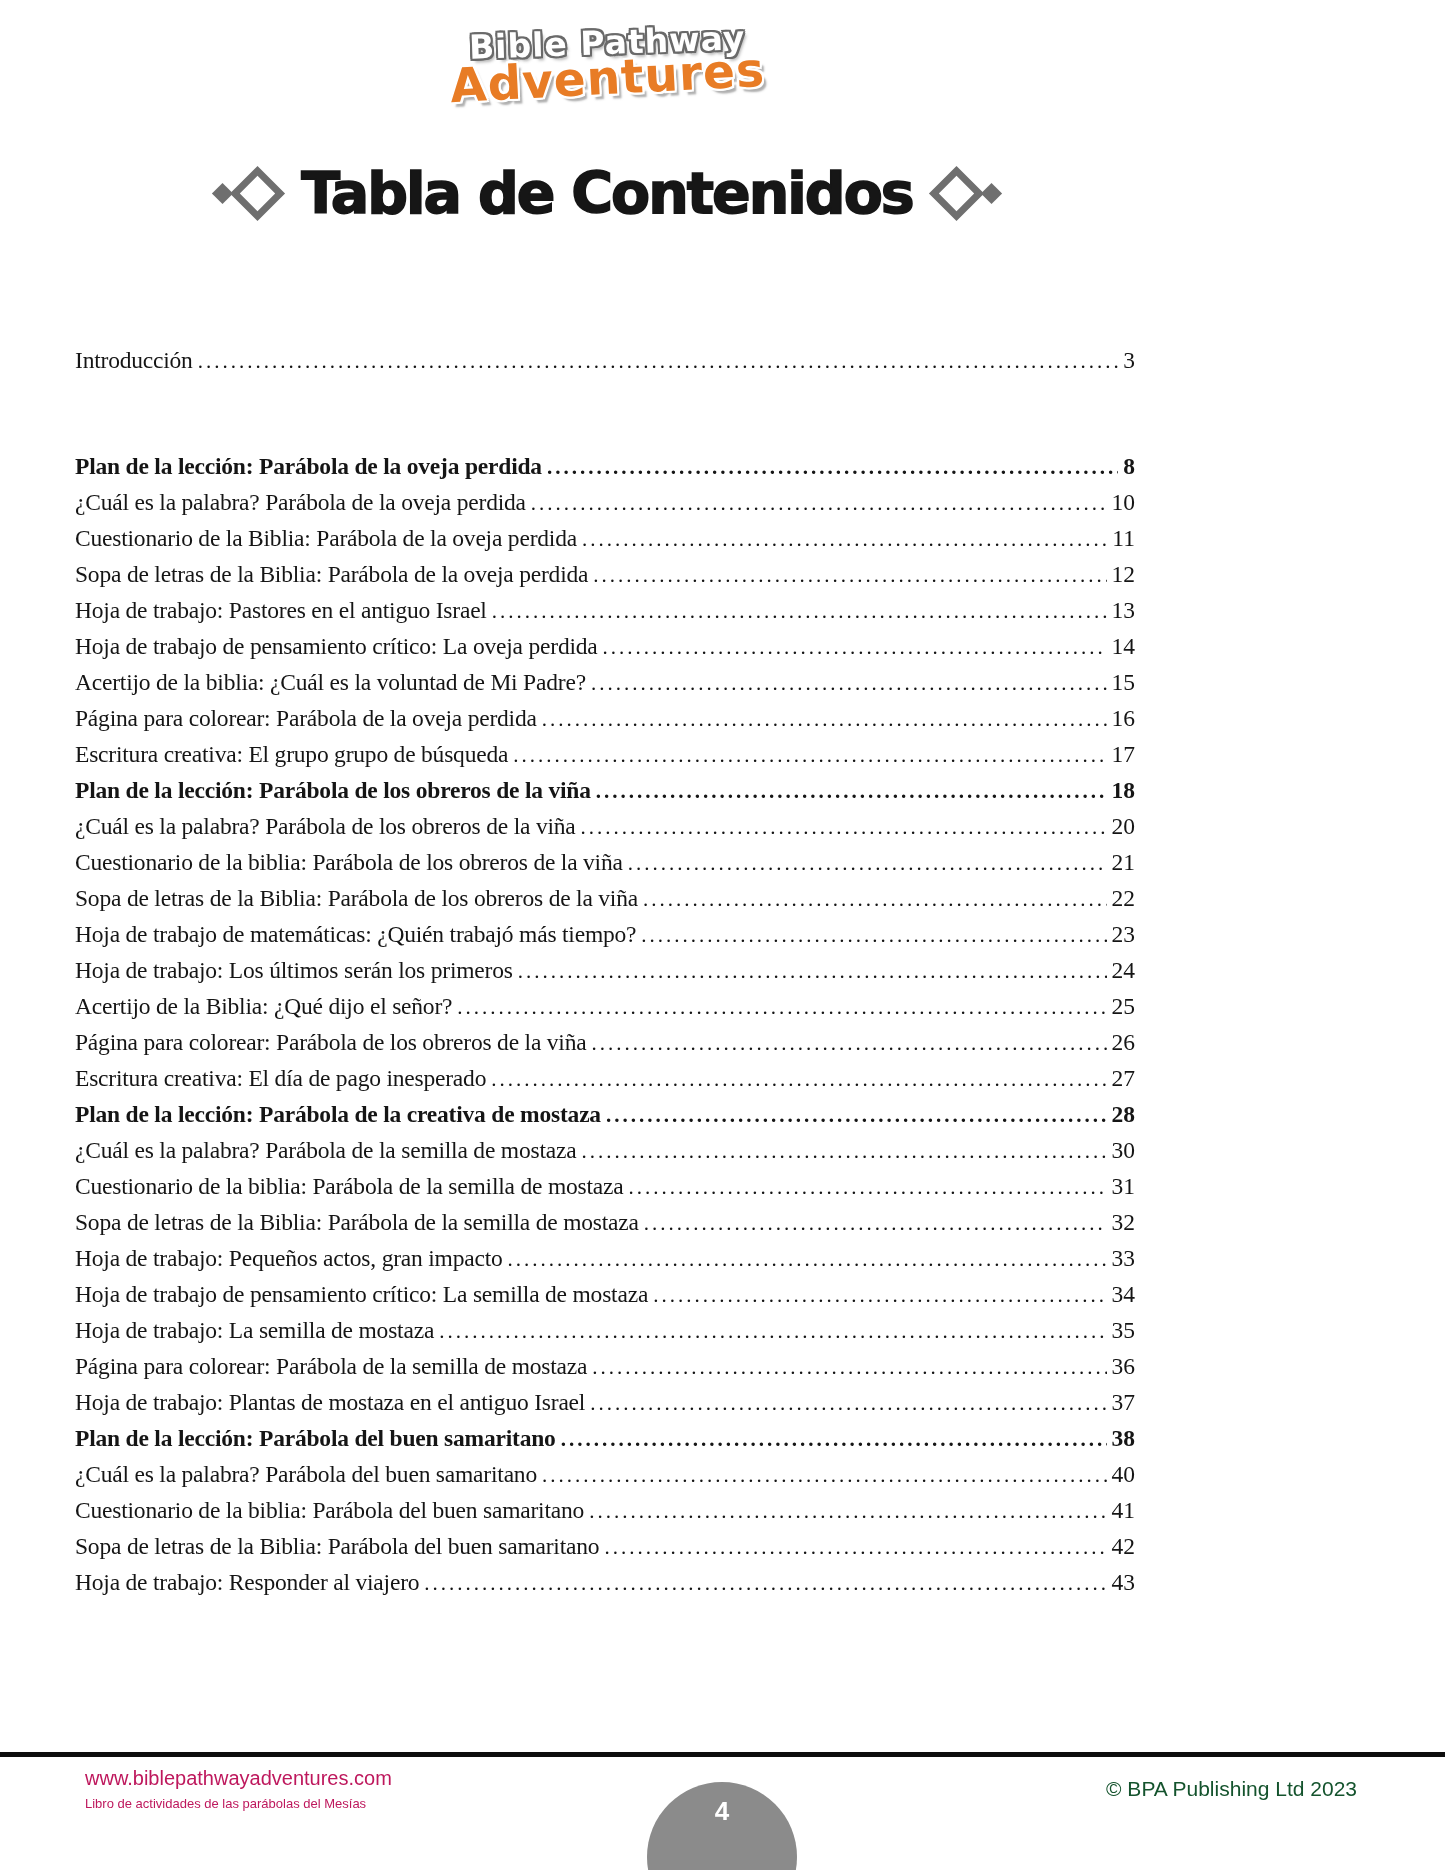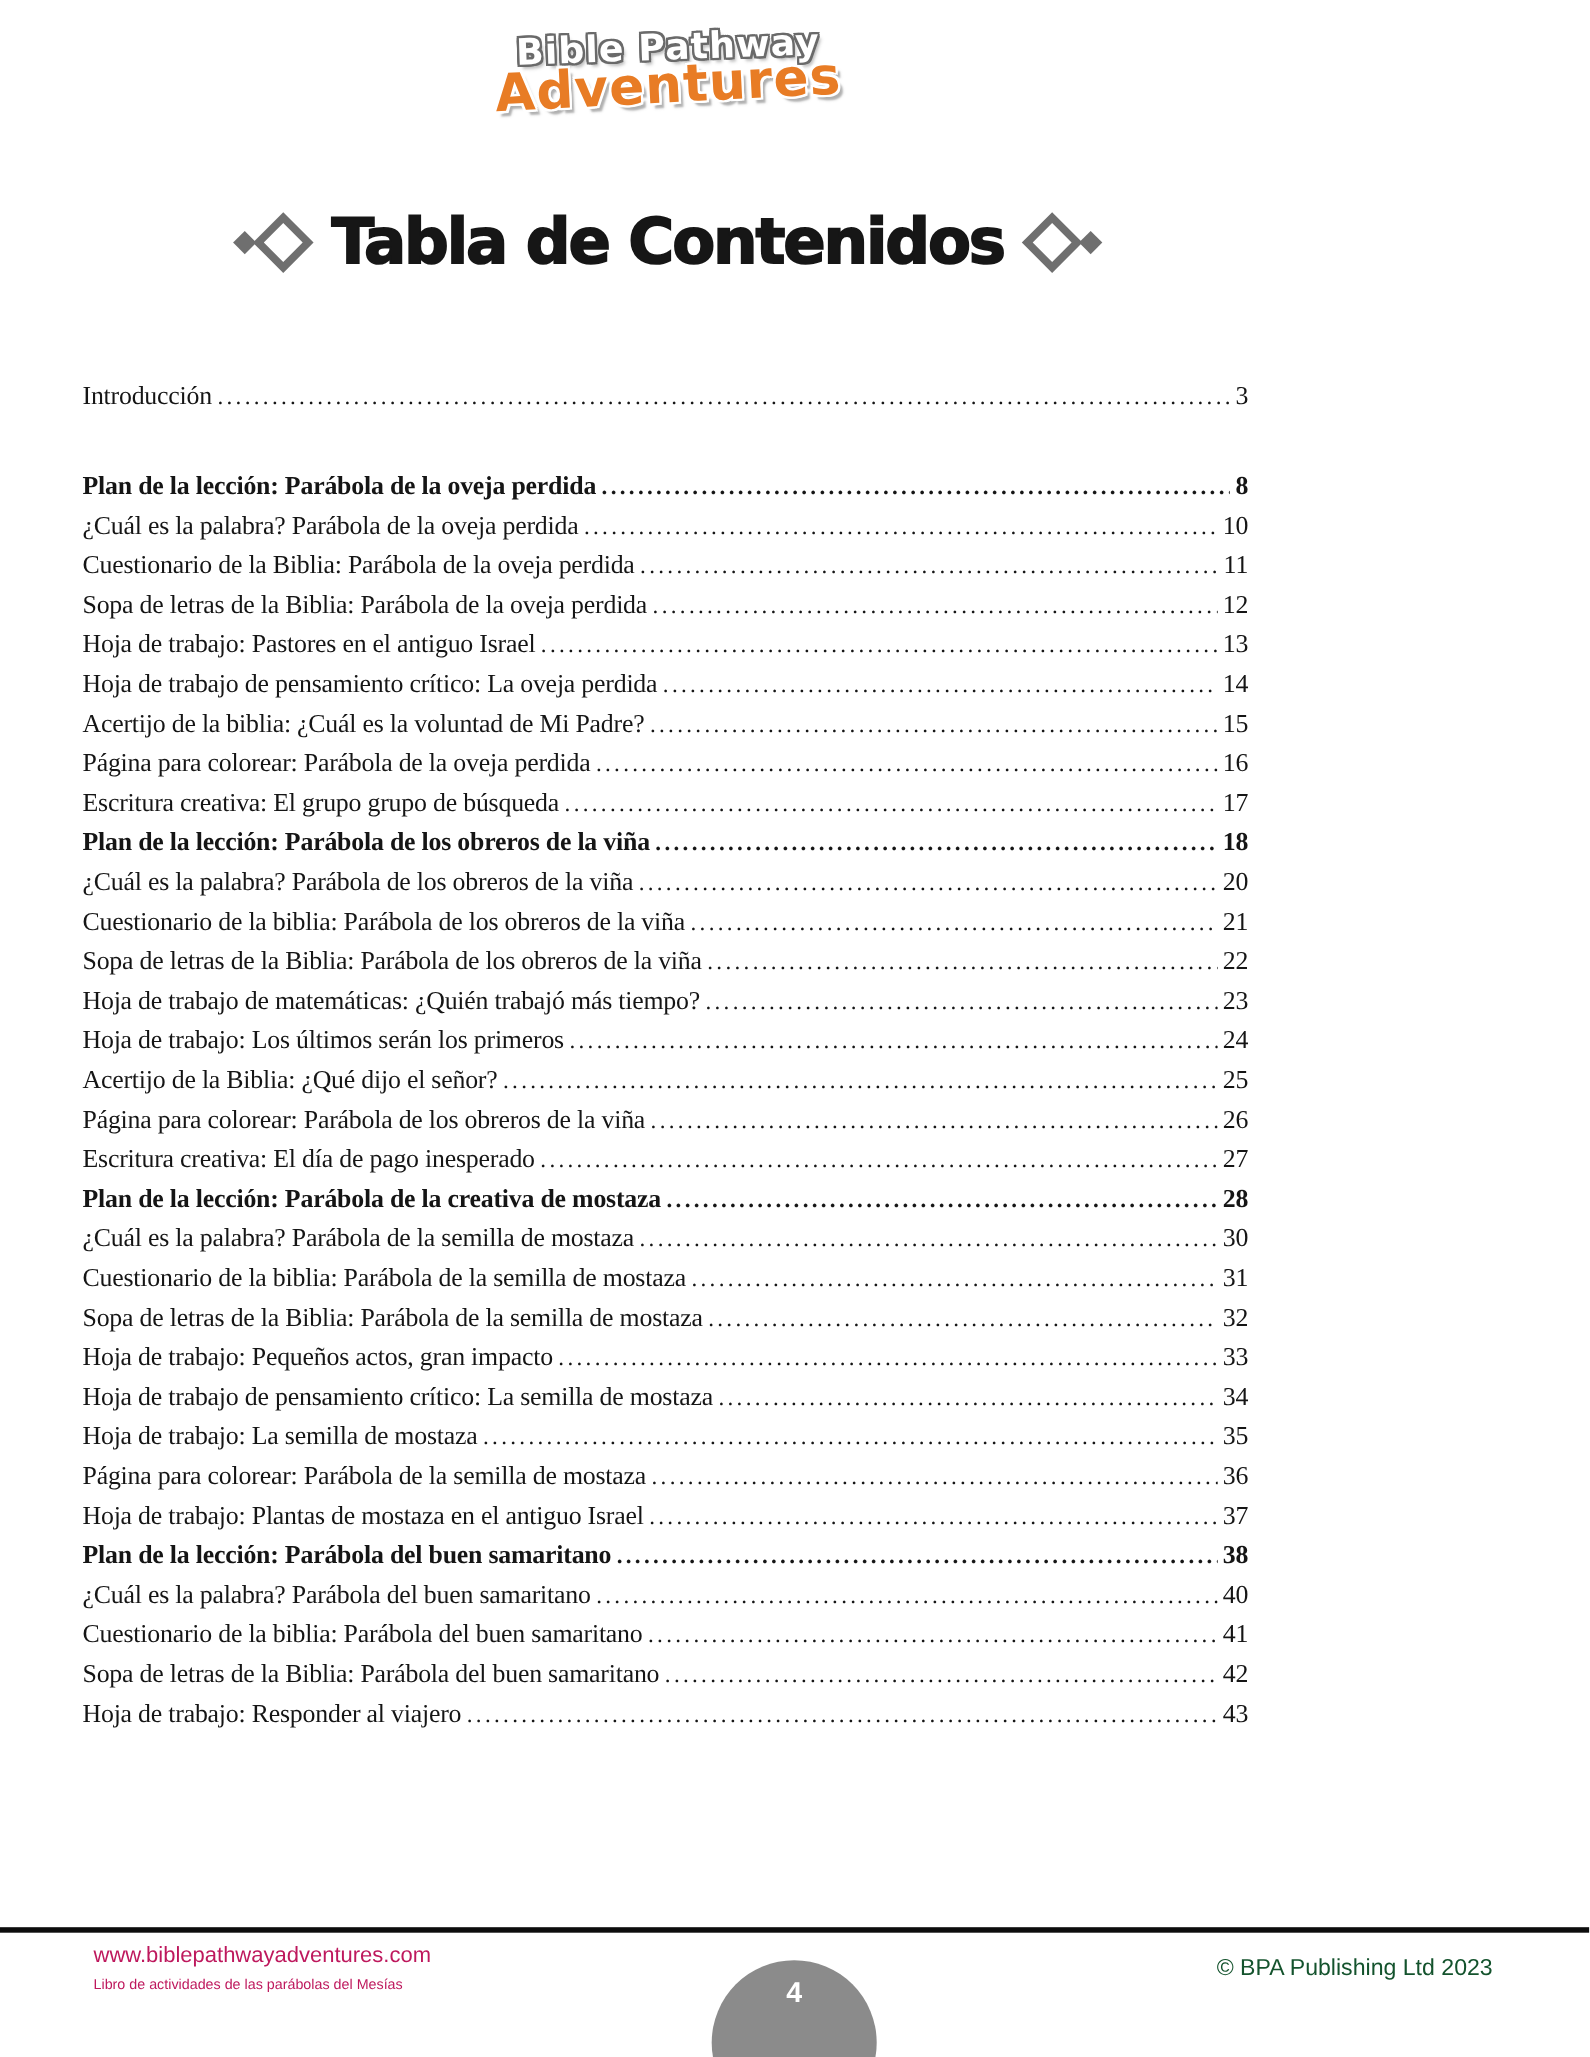--- a/index.html
+++ b/index.html
@@ -20,42 +20,42 @@
   .logo-line2 {
     display:inline-block; font-family:"DejaVu Sans", sans-serif; font-weight:bold;
     font-size:47px; margin-top:-8px; transform:rotate(-3deg); letter-spacing:1px;
     text-shadow:-2px -2px 0 #ffffff, 2px -2px 0 #ffffff, -2px 2px 0 #ffffff, 2px 2px 0 #ffffff,
                 -2px 0 0 #ffffff, 2px 0 0 #ffffff, 0 -2px 0 #ffffff, 0 2px 0 #ffffff,
                 4px 5px 2px rgba(110,110,110,.55);
   }
 
   
   .title-row {
-    position:absolute; top:184px; left:0; width:1214px; height:72px;
+    position:absolute; top:157px; left:0; width:1214px; height:72px;
     display:flex; align-items:center; justify-content:center; gap:8px;
   }
   .title-text {
     font-family:"DejaVu Sans", sans-serif; font-weight:bold; font-size:57px;
     letter-spacing:-2px; color:#161616; -webkit-text-stroke:1.6px #161616;
     margin:0 16px; white-space:nowrap;
   }
   .d-sm { width:15px; height:15px; background:#6f6f6f; transform:rotate(45deg); }
   .d-lg { width:25px; height:25px; border:7px solid #6f6f6f; transform:rotate(45deg); background:transparent; }
 
   
   .toc { position:absolute; left:75px; top:347px; width:1060px;font-family:Liberation Serif, serif; }
   .trow { display:flex; align-items:baseline; height:36px; }
   .lbl { white-space:nowrap; font-size:23.5px; color:#151515; letter-spacing:-0.2px; }
   .dots { flex:1 1 auto; overflow:hidden; white-space:nowrap; font-size:21px;
           letter-spacing:3px; margin:0 2px 0 5px; color:#151515; }
   .pg  { white-space:nowrap; font-size:23.5px; color:#151515; margin-left:3px; }
   .hdr .lbl, .hdr .pg { font-weight:bold; }
   .hdr .dots { font-weight:bold; }
   .tsec { }
-  .tsec.first { margin-top:46px; }
+  .tsec.first { margin-top:70px; }
 
   
   .footer-rule { position:absolute; left:0; top:1752px; width:1445px; height:5px; background:#0d0d0d; }
   .footer-left { position:absolute; left:85px; top:1765px; font-size:20px; line-height:26px; color:#be185d; }
   .footer-left .l2 { font-size:13px; }
   .footer-right { position:absolute; right:88px; top:1765px; font-size:21px; color:#14532d;margin-top:12px; }
   .page-circle { position:absolute; left:647px; top:1782px; width:150px; height:150px;
                  border-radius:50%; background:#8b8b8b; }
   .page-circle .num { position:absolute; top:14px; left:0; width:150px; text-align:center;
                       color:#ffffff; font-weight:bold; font-size:26px; }

